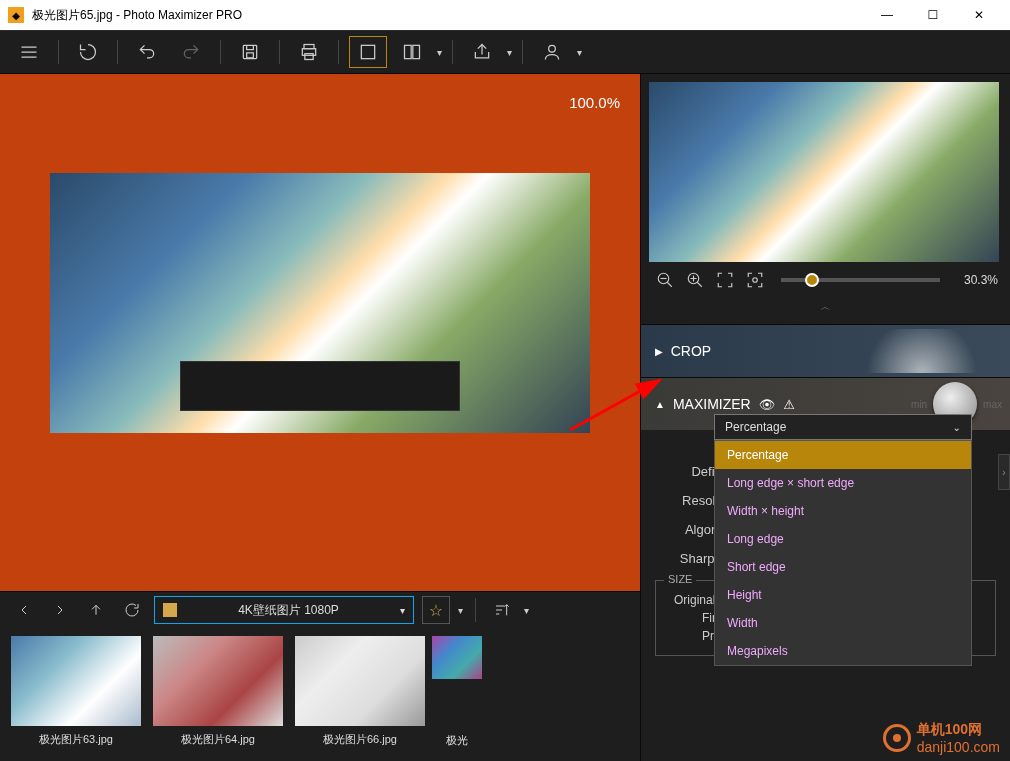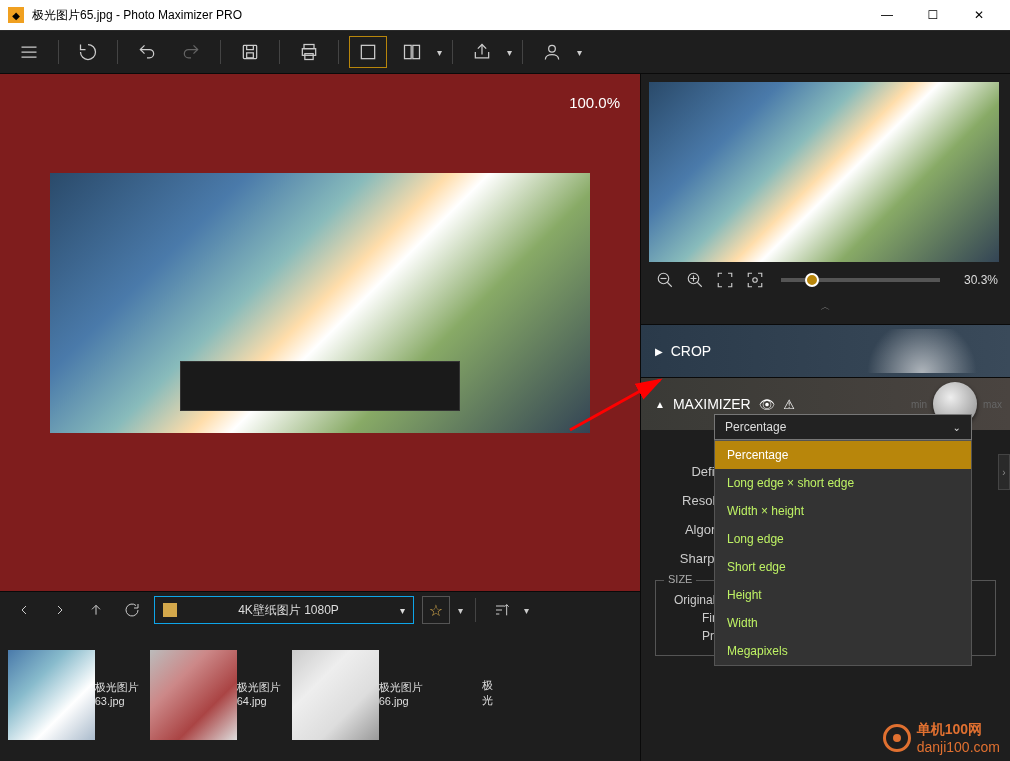--- a/index.html
+++ b/index.html
@@ -9,33 +9,33 @@
 .titlebar .title { flex:1; }
 .winbtns { display:flex; }
 .winbtn { width:46px; height:30px; display:flex; align-items:center; justify-content:center; color:#000; font-size:12px; cursor:pointer; }
 .toolbar { height:44px; background:#1e1e1e; border-top:1px solid #2a2a2a; border-bottom:1px solid #0a0a0a; display:flex; align-items:center; padding:0 10px; gap:6px; }
 .tbtn { width:38px; height:32px; display:flex; align-items:center; justify-content:center; color:#ccc; cursor:pointer; border:1px solid transparent; }
 .tbtn.active { border:1px solid #b8860b; }
 .tbtn svg { width:20px; height:20px; stroke:#ccc; fill:none; stroke-width:1.5; }
 .sep { width:1px; height:24px; background:#444; margin:0 4px; }
 .main { display:flex; height:687px; }
 .left { width:640px; background:#2e2e2e; display:flex; flex-direction:column; position:relative; }
-.canvas-area { flex:1; background:#7f1d1d; position:relative; display:flex; align-items:center; justify-content:center; }
+.canvas-area { flex:1; background:#c2410c; position:relative; display:flex; align-items:center; justify-content:center; }
 .zoom-label { position:absolute; top:20px; right:20px; color:#fff; font-size:15px; }
 .preview-img { width:540px; height:260px; background:linear-gradient(135deg,#2a4a6a 0%,#4a7aaa 25%,#8bb 40%,#fda 50%,#fff 55%,#8a6 70%,#345 100%); position:relative; margin-top:-60px; }
 .monitor-stand { position:absolute; bottom:180px; left:50%; transform:translateX(-50%); width:280px; height:50px; background:#1a1a1a; border:1px solid #333; }
 .filmstrip { height:170px; background:#1e1e1e; border-top:1px solid #0a0a0a; }
 .fs-bar { height:36px; display:flex; align-items:center; padding:0 10px; gap:8px; }
 .fsbtn { width:28px; height:28px; display:flex; align-items:center; justify-content:center; color:#ccc; cursor:pointer; }
 .fsbtn svg { width:16px; height:16px; stroke:#ccc; fill:none; stroke-width:1.5; }
 .folder-path { flex:1; max-width:260px; height:28px; border:1px solid #0ea5e9; display:flex; align-items:center; padding:0 8px; color:#ddd; font-size:12px; gap:8px; }
 .folder-path .ficon { width:14px; height:14px; background:#d4a84b; }
 .star-btn { width:28px; height:28px; border:1px solid #555; display:flex; align-items:center; justify-content:center; cursor:pointer; }
 .thumbs { display:flex; gap:6px; padding:4px 8px; height:130px; overflow:hidden; }
-.thumb { width:136px; display:flex; flex-direction:row; align-items:center; cursor:pointer; }
+.thumb { width:136px; display:flex; flex-direction:column; align-items:center; cursor:pointer; }
 .thumb.selected { background:#b8860b; }
 .thumb .timg { width:130px; height:90px; margin-top:4px; }
 .thumb .tlabel { color:#ddd; font-size:11px; padding:6px 0; }
 .t1 { background:linear-gradient(135deg,#4a7aaa,#8bc,#fff,#abc); }
 .t2 { background:linear-gradient(135deg,#bbb,#c88,#a44,#ddd); }
 .t3 { background:linear-gradient(135deg,#2a4a6a,#4a7aaa,#8bb,#fda); }
 .t4 { background:linear-gradient(135deg,#ccc,#eee,#ddd,#999); }
 .t5 { background:linear-gradient(135deg,#a4a,#48c,#4aa,#a48); }
 .right { width:370px; background:#1e1e1e; display:flex; flex-direction:column; border-left:1px solid #0a0a0a; position:relative; }
 .nav-panel { padding:8px; }
@@ -57,21 +57,21 @@
 .knob-img .dial { width:44px; height:44px; border-radius:50%; background:radial-gradient(circle at 40% 35%,#eee,#888); box-shadow:0 2px 4px rgba(0,0,0,0.6); }
 .panel-body { padding:10px 14px; color:#ccc; font-size:13px; }
 .field-row { display:flex; align-items:center; margin-bottom:14px; }
 .field-row .lbl { width:84px; text-align:right; padding-right:10px; }
 .size-box { border:1px solid #555; padding:8px 12px; margin-top:6px; position:relative; }
 .size-box .legend { position:absolute; top:-8px; left:8px; background:#1e1e1e; padding:0 4px; font-size:11px; color:#aaa; }
 .size-line { font-size:12px; color:#ccc; margin:4px 0; padding-left:6px; }
 .dropdown-wrap { position:absolute; left:714px; top:414px; width:258px; z-index:100; }
 .dd-selected { height:26px; border:1px solid #777; background:#222; display:flex; align-items:center; padding:0 10px; color:#ddd; font-size:12px; justify-content:space-between; cursor:pointer; }
 .dd-list { background:#333; border:1px solid #555; }
-.dd-item { height:28px; display:flex; align-items:center; padding:0 12px; color:#bef264; font-size:12px; cursor:pointer; }
+.dd-item { height:28px; display:flex; align-items:center; padding:0 12px; color:#f0abfc; font-size:12px; cursor:pointer; }
 .dd-item.highlight { background:#b8860b; color:#fff; }
 .watermark { position:absolute; bottom:6px; right:10px; display:flex; align-items:center; gap:6px; color:#e07030; font-size:14px; }
 .watermark .disc { width:28px; height:28px; border-radius:50%; border:3px solid #e07030; position:relative; }
 .watermark .disc::after { content:""; position:absolute; width:8px; height:8px; background:#e07030; border-radius:50%; top:50%; left:50%; transform:translate(-50%,-50%); }
 .watermark .sub { font-size:14px; color:#e07030; }
 .red-arrow { position:absolute; left:560px; top:370px; z-index:50; pointer-events:none; }
 .side-handle { position:absolute; right:0; top:380px; width:12px; height:36px; background:#2a2a2a; border:1px solid #444; display:flex; align-items:center; justify-content:center; color:#888; font-size:10px; cursor:pointer; }
 </style>
 </head>
 <body>

